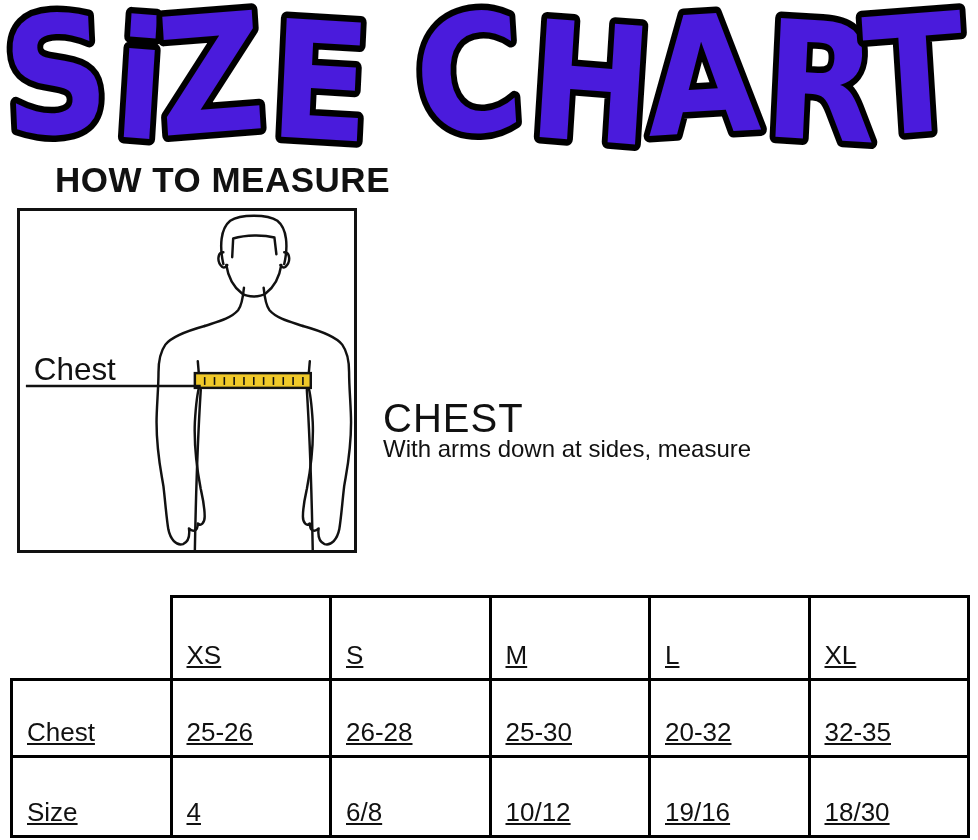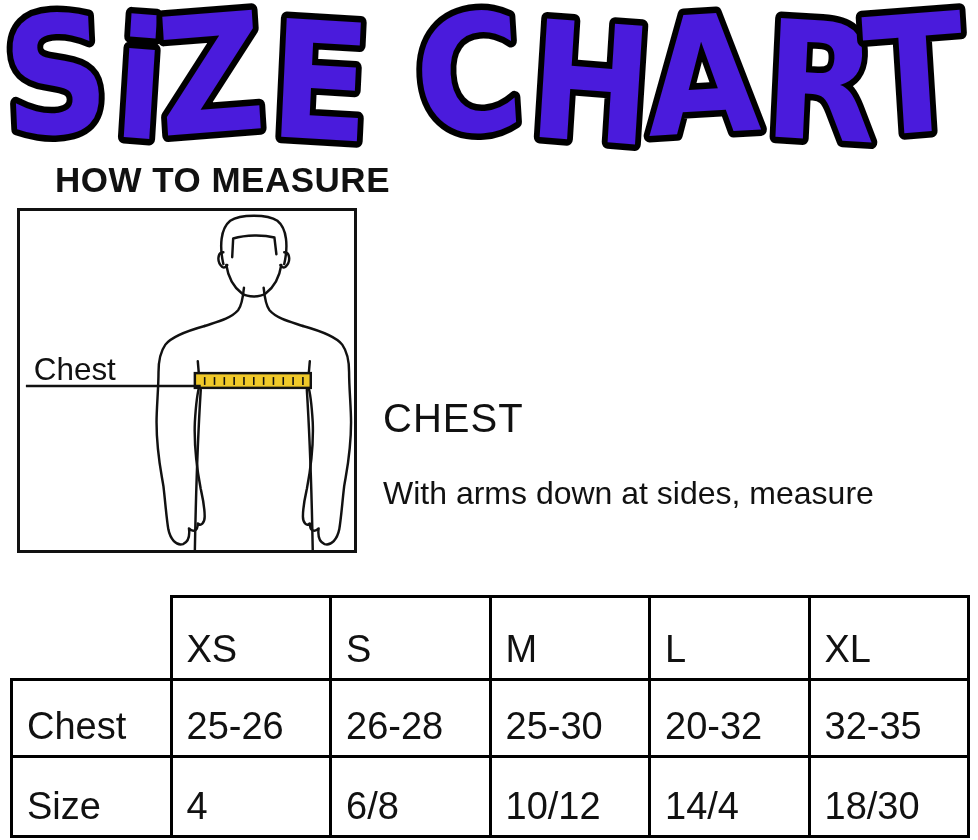--- a/index.html
+++ b/index.html
@@ -36,41 +36,42 @@
   
   #chest-heading {
     position: absolute;
     left: 383px; top: 396px;
     font-size: 40px;
     font-weight: 400;
     letter-spacing: 1px;
   }
   #chest-paragraph {
     position: absolute;
-    left: 383px; top: 474px;
+    left: 383px; top: 430px;
     width: 590px;
-    font-size: 32px;
+    font-size: 24px;
     line-height: 38px;
     letter-spacing: 0px;
     white-space: nowrap;
   }
   
   #size-table {
     position: absolute;
     left: 10px; top: 595px;
     width: 960px;
     border-collapse: collapse;
     table-layout: fixed;
   }
   #size-table td {
     border: 3px solid #000;
     vertical-align: bottom;
     padding: 0 0 7px 14px;
-    font-size: 38px;
+    font-size: 26px;
     overflow: hidden;
+    text-decoration: underline;
   }
   #size-table td.corner { border: none; }
   #size-table tr.hdr  { height: 83px; }
   #size-table tr.row1 { height: 77px; }
   #size-table tr.row2 { height: 80px; }
 </style>
 </head>
 <body>
 
 <div id="page">
@@ -155,19 +156,19 @@
       <td>26-28</td>
       <td>25-30</td>
       <td>20-32</td>
       <td>32-35</td>
     </tr>
     <tr class="row2">
       <td>Size</td>
       <td>4</td>
       <td>6/8</td>
       <td>10/12</td>
-      <td>14/4</td>
+      <td>19/16</td>
       <td>18/30</td>
     </tr>
   </tbody>
     </table>
 
 </div>
 
 </body></html>

